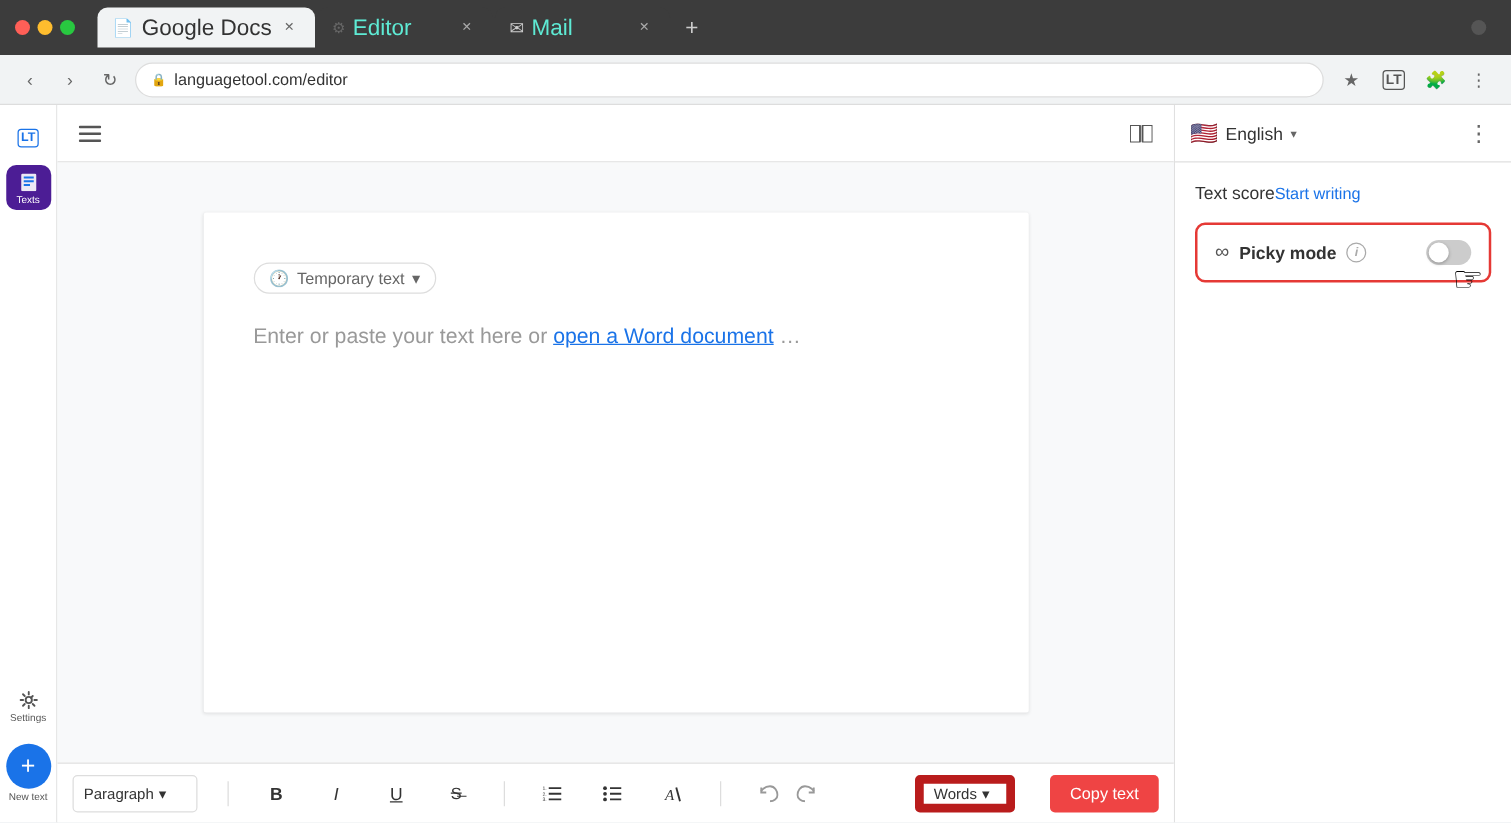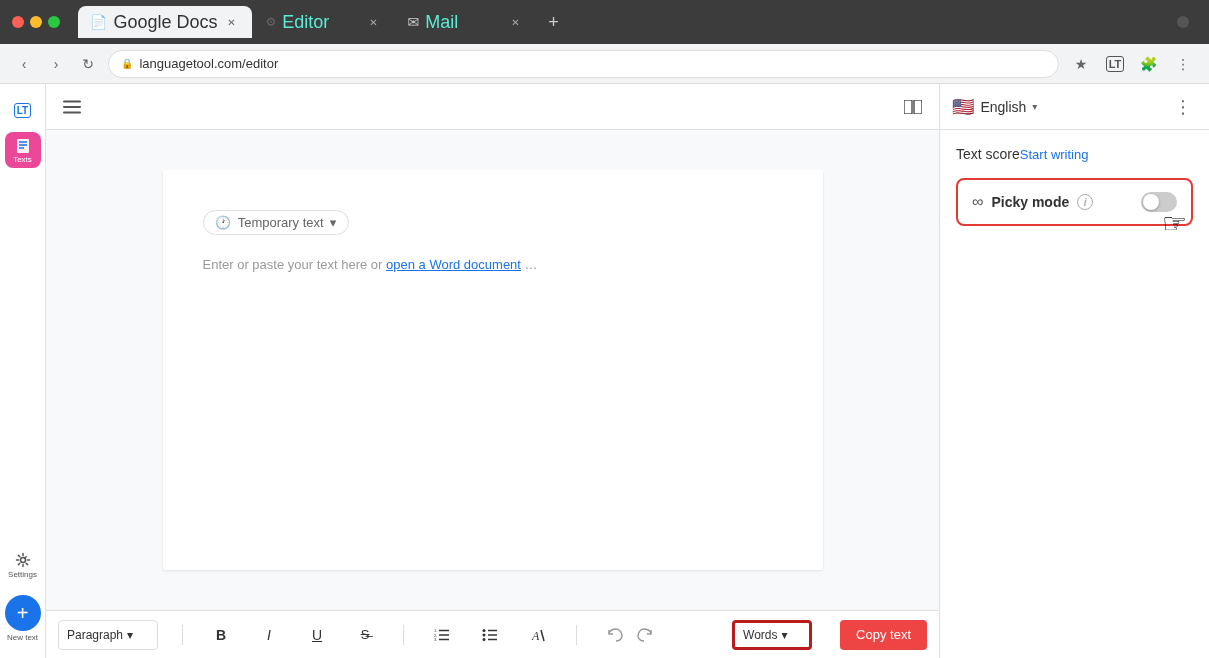--- a/index.html
+++ b/index.html
@@ -152,21 +152,21 @@
       width: 36px; height: 36px;
       display: flex; align-items: center; justify-content: center;
       border-radius: 8px;
       cursor: pointer;
       font-size: 13px;
       color: #555;
       flex-direction: column;
       gap: 2px;
     }
     .sidebar-icon.active {
-      background: #ec4899;
+      background: #4c1d95;
       color: #fff;
     }
     .sidebar-icon-label {
       font-size: 8px;
       color: #555;
     }
     .sidebar-icon.active .sidebar-icon-label { color: #fff; }
     .sidebar-bottom {
       margin-top: auto;
       display: flex;
@@ -251,21 +251,21 @@
       gap: 6px;
       border: 1px solid #ddd;
       border-radius: 20px;
       padding: 4px 12px;
       font-size: 13px;
       color: #666;
       cursor: pointer;
       margin-bottom: 20px;
     }
     .editor-placeholder {
-      font-size: 13px;
+      font-size: 17px;
       color: #999;
       line-height: 1.6;
     }
     .editor-placeholder a {
       color: #1a73e8;
       text-decoration: underline;
     }
 
     
     .bottom-toolbar {
@@ -303,21 +303,21 @@
     .format-btn.italic { font-style: italic; }
     .format-btn.underline { text-decoration: underline; }
     .format-btn.strikethrough { text-decoration: line-through; }
     .toolbar-separator {
       width: 1px;
       height: 20px;
       background: #ddd;
       margin: 0 4px;
     }
     .words-select {
-      border: 3px solid #b91c1c;
+      border: 7px solid #b91c1c;
       border-radius: 4px;
       padding: 4px 8px;
       font-size: 12px;
       color: #333;
       cursor: pointer;
       background: #fff;
       display: flex;
       align-items: center;
       gap: 4px;
       height: 30px;

